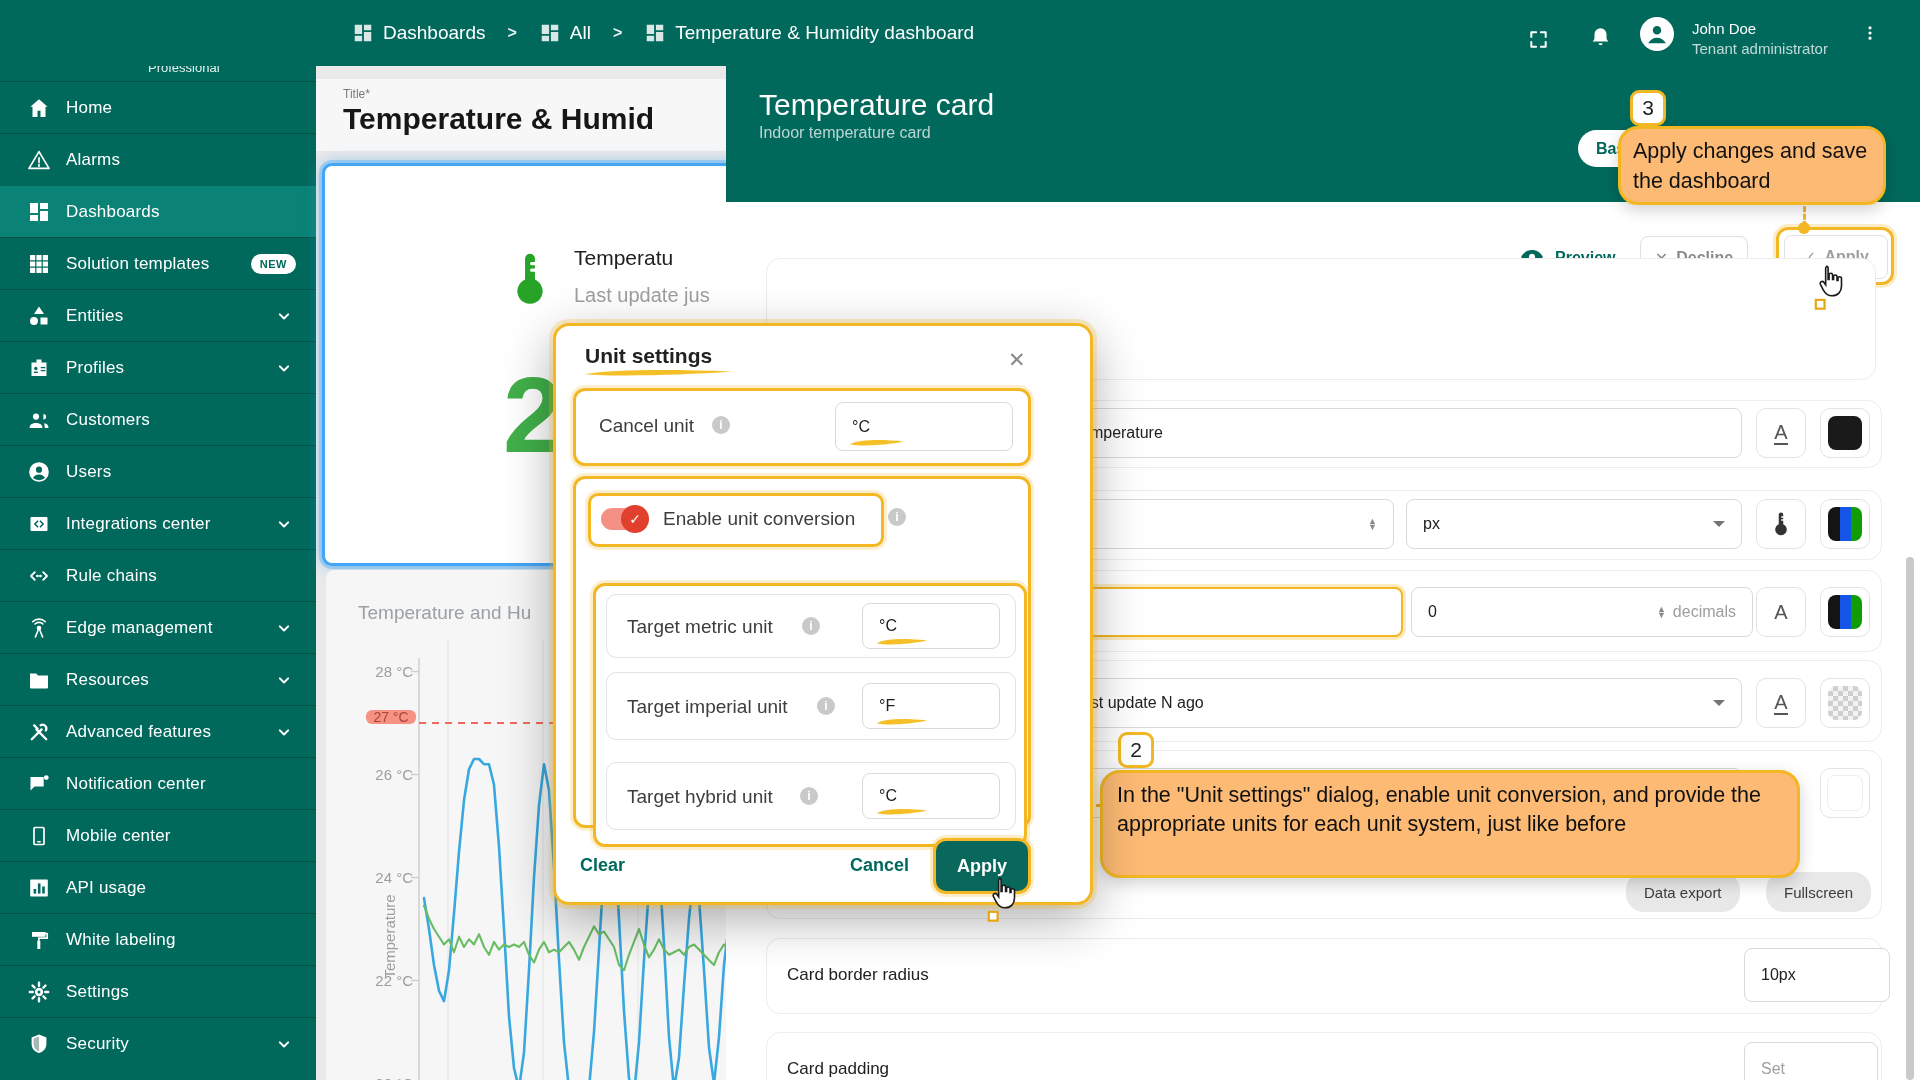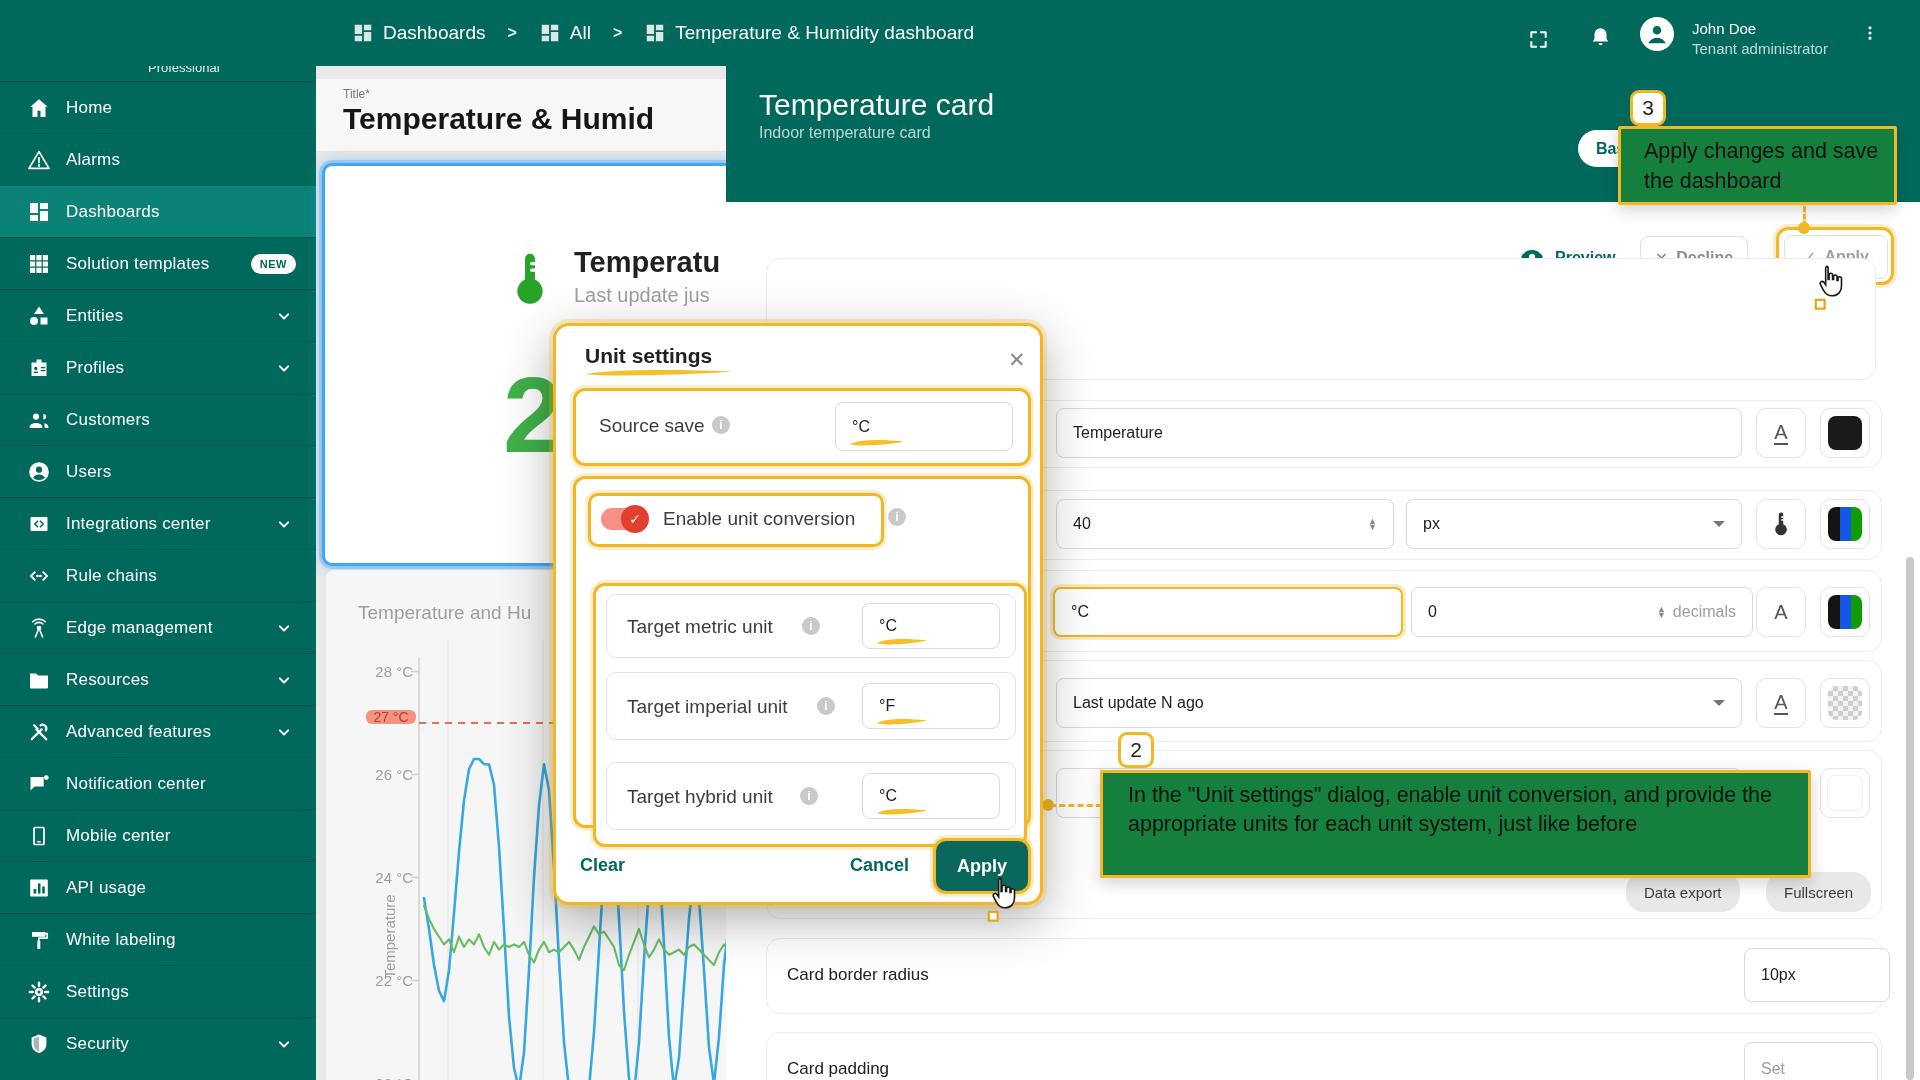--- a/index.html
+++ b/index.html
@@ -37,29 +37,29 @@
   .ibtn{position:absolute;width:50px;height:50px;background:#fff;border:1px solid #e3e3e3;border-radius:10px;
         display:flex;align-items:center;justify-content:center;box-sizing:border-box;cursor:pointer;}
   .sw{width:34px;height:34px;border-radius:8px;}
   .chip{position:absolute;height:40px;background:#e8e8e8;border-radius:18px;display:flex;align-items:center;
         padding:0 18px;font-size:15px;color:#3c3c3c;cursor:pointer;}
   .stepper{display:flex;flex-direction:column;line-height:.72;font-size:9px;color:#8a8a8a;margin-left:auto;}
   .selcaret{margin-left:auto;width:0;height:0;border-left:6px solid transparent;border-right:6px solid transparent;
             border-top:6px solid #757575;}
   
   .ybox{border:3px solid #f2b723;box-shadow:0 0 0 3px rgba(242,183,35,.22);border-radius:12px;background:#fff;}
-  .callout{position:absolute;background:#15803d;border:3px solid #f2b723;border-radius:2px;
-           box-shadow:0 5px 16px rgba(0,0,0,.18);color:#111;padding-left:11px;}
+  .callout{position:absolute;background:#fdba74;border:3px solid #f2b723;border-radius:20px;
+           box-shadow:0 5px 16px rgba(0,0,0,.18);color:#111;}
   .cobadge{position:absolute;width:36px;height:36px;background:#fff;border:3px solid #f2b723;border-radius:9px;
            display:flex;align-items:center;justify-content:center;font-size:21px;color:#222;box-sizing:border-box;}
   .dashv{position:absolute;width:0;border-left:3px dashed #f2b723;}
   .dashh{position:absolute;height:0;border-top:3px dashed #f2b723;}
   .ydot{position:absolute;width:12px;height:12px;border-radius:50%;background:#f2b723;}
   
-  #dialog{left:553px;top:323px;width:490px;height:582px;background:#fff;border:3px solid #f2b723;border-radius:16px;
+  #dialog{left:553px;top:323px;width:540px;height:582px;background:#fff;border:3px solid #f2b723;border-radius:16px;
           box-shadow:0 0 0 4px rgba(242,183,35,.25),0 14px 50px rgba(0,0,0,.32);box-sizing:border-box;}
   .dlg-label{font-size:19px;color:#3d3d3d;}
   .info-i{display:inline-flex;width:18px;height:18px;border-radius:50%;background:#c9c9c9;color:#fff;
           align-items:center;justify-content:center;font-size:12px;font-weight:700;font-style:normal;}
   .grayrow{position:absolute;background:#fff;border:1px solid #e2e2e2;border-radius:10px;}
   .teal-link{color:#00695c;font-weight:700;font-size:18px;cursor:pointer;}
   .swoosh svg{display:block;}
   .aicon{font-size:20px;color:#555;border-bottom:2px solid #555;line-height:1;padding-bottom:1px;}
   #scrollthumb{left:1906px;top:557px;width:8px;height:523px;background:#c9c9c9;border-radius:4px;}
 </style>
@@ -343,21 +343,21 @@
   <div class="abs" id="titlebar">
     <div class="abs" style="left:27px;top:8px;font-size:12px;color:#787878;">Title*</div>
     <div class="abs" style="left:27px;top:23px;font-size:30px;font-weight:700;color:#161616;white-space:nowrap;">Temperature &amp; Humid</div>
   </div>
 
   <div class="abs widget-sel" id="widget1">
     <span class="abs" style="left:172px;top:80px;width:34px;height:70px;color:#27a327;"><svg width="66" height="66" viewBox="0 0 24 24">
           <path d="M10.2 4.6a1.8 1.8 0 0 1 3.6 0v7.6a4.6 4.6 0 1 1-3.6 0z" fill="currentColor"></path>
           <path d="M12.6 6.4h1.6M12.6 8.8h1.6" fill="none" stroke="#fff" stroke-width="1.2" stroke-linecap="round" stroke-linejoin="round"></path>
         </svg></span>
-    <div class="abs" style="left:249px;top:80px;font-size:29px;font-weight:700;color:#212121;white-space:nowrap;">Temperatu</div>
+    <div class="abs" style="left:249px;top:80px;font-size:21px;font-weight:400;color:#212121;white-space:nowrap;">Temperatu</div>
     <div class="abs" style="left:249px;top:118px;font-size:20px;color:#9e9e9e;white-space:nowrap;">Last update jus</div>
     <div class="abs" style="left:150px;top:186px;width:116px;text-align:center;font-size:108px;font-weight:700;color:#41b04a;">2</div>
   </div>
 
   <div class="abs" id="chartcard">
     <div class="abs" style="left:32px;top:32px;font-size:19px;color:#9aa0a6;white-space:nowrap;">Temperature and Hu</div>
     <svg id="chart-svg" class="abs" style="left:0;top:0;" width="404" height="515" viewBox="0 0 404 515">
         <line x1="122" y1="70" x2="122" y2="515" stroke="#e3e3e3" stroke-width="1"></line>
         <line x1="217" y1="70" x2="217" y2="515" stroke="#e3e3e3" stroke-width="1"></line>
         <line x1="312" y1="70" x2="312" y2="515" stroke="#e3e3e3" stroke-width="1"></line>
@@ -527,21 +527,21 @@
   <div class="abs" id="dialog">
     <div class="abs" style="left:29px;top:18px;font-size:21px;font-weight:700;color:#212121;">Unit settings</div>
     <div class="abs swoosh" style="left:24px;top:42px;">
         <svg width="158" height="10" viewBox="0 0 110 10" preserveAspectRatio="none">
     <path d="M3 6.2 C22 1.6 62 1 106 3.6 C70 7.4 24 8.8 3 6.2 Z" fill="#f5c027"></path>
         </svg>
       </div>
     <div class="abs" style="left:452px;top:22px;font-size:21px;color:#8a8a8a;font-weight:700;cursor:pointer;">✕</div>
 
     <div class="abs ybox" style="left:17px;top:62px;width:452px;height:72px;">
-      <span class="abs dlg-label" style="left:23px;top:24px;">Source save</span>
+      <span class="abs dlg-label" style="left:23px;top:24px;">Cancel unit</span>
       <span class="abs info-i" style="left:136px;top:25px;">i</span>
       <div class="tf" style="left:259px;top:11px;width:178px;height:49px;">
         <span>°C</span>
       </div>
       <div class="abs swoosh" style="left:272px;top:47px;">
           <svg width="58" height="10" viewBox="0 0 110 10" preserveAspectRatio="none">
     <path d="M3 6.2 C22 1.6 62 1 106 3.6 C70 7.4 24 8.8 3 6.2 Z" fill="#f5c027"></path>
           </svg>
         </div>
     </div>

